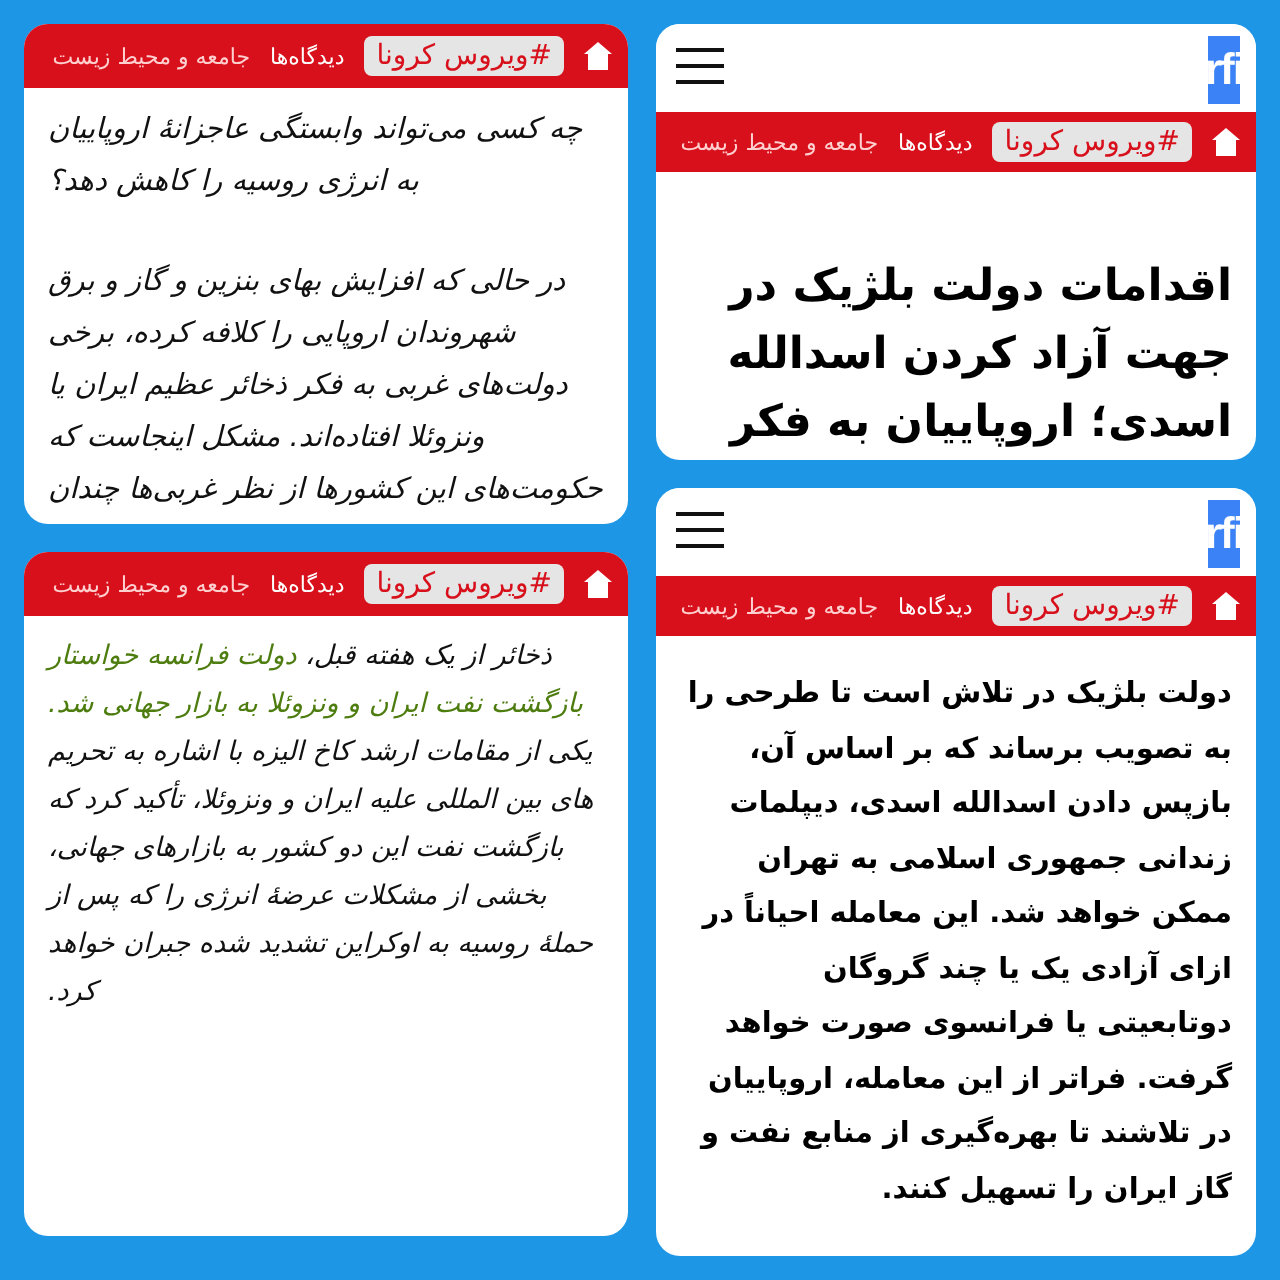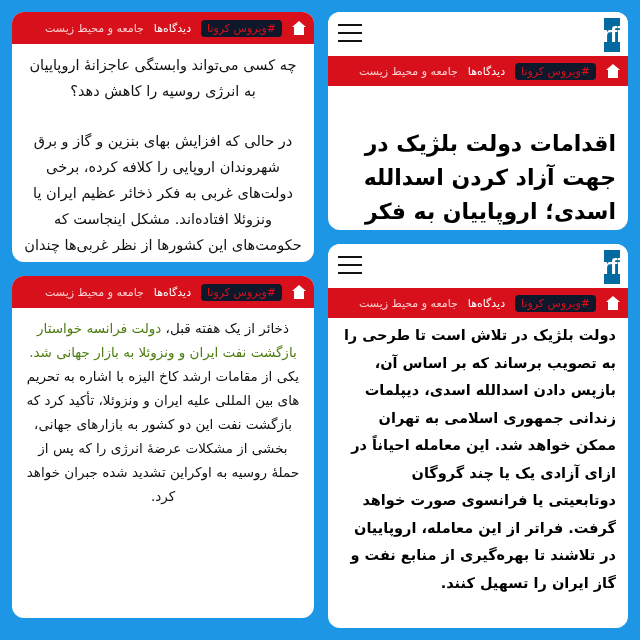--- a/index.html
+++ b/index.html
@@ -16,48 +16,48 @@
   .topbar {
     height:44px; background:#fff; position:relative;
   }
   .hamburger {
     position:absolute; left:10px; top:12px; width:24px; height:18px;
     display:flex; flex-direction:column; justify-content:space-between;
   }
   .hamburger span { display:block; height:2px; background:#111; }
   .logo {
     position:absolute; right:8px; top:6px; width:16px; height:34px;
-    background:#0369a1; color:#fff; font-weight:bold; font-size:22px;
+    background:#3b82f6; color:#fff; font-weight:bold; font-size:22px;
     display:flex; align-items:center; justify-content:center;
     font-family:"Liberation Sans", sans-serif; direction:ltr; letter-spacing:-1px;
   }
   .navbar {
     height:30px; background:#d8101c; display:flex; align-items:center;
     padding:0 8px; gap:10px; white-space:nowrap; overflow:hidden;
   }
   .home-icon {
     width:14px; height:14px; position:relative; flex:0 0 auto;
   }
   .home-icon:before {
     content:""; position:absolute; left:0; top:0; width:0; height:0;
     border-left:7px solid transparent; border-right:7px solid transparent;
     border-bottom:6px solid #fff;
   }
   .home-icon:after {
     content:""; position:absolute; left:2px; top:6px; width:10px; height:8px;
     background:#fff;
   }
   .tag {
-    background:#0f172a; color:#d8101c; border-radius:4px; padding:2px 6px;
-    font-size:11px;
+    background:#e5e5e5; color:#d8101c; border-radius:4px; padding:2px 6px;
+    font-size:14px;
   }
   .navlink { color:#fff; font-size:11px;text-align:right; }
   .navlink.faded { color:#ffd0d0; }
   .body-text {
-    padding:8px 12px; font-size:14.5px; line-height:26px; color:#111; text-align:center;
+    padding:8px 12px; font-size:14.5px; line-height:26px; color:#111; text-align:left;font-style:italic;
   }
   .headline {
     padding:6px 12px; font-size:22px; line-height:34px; font-weight:bold; color:#000; text-align:right;margin-top:35px;
   }
   .bold-text {
     padding:8px 12px; font-size:14.5px; line-height:27.5px; font-weight:bold; color:#000; text-align:right;
   }
   .highlight { color:#4d7c0f; }
   p { margin:0 0 16px 0; }
 </style>
@@ -103,21 +103,21 @@
         <span></span>
         <span></span>
       </div>
   </div>
   <div class="navbar">
     <span class="home-icon"></span>
     <span class="tag">#ویروس کرونا</span>
     <span class="navlink">دیدگاه‌ها</span>
     <span class="navlink faded">جامعه و محیط زیست</span>
   </div>
-  <div class="bold-text" style="padding-top:4px;">دولت بلژیک در تلاش است تا طرحی را به تصویب برساند که بر اساس آن، بازپس دادن اسدالله اسدی، دیپلمات زندانی جمهوری اسلامی به تهران ممکن خواهد شد. این معامله احیاناً در ازای آزادی یک یا چند گروگان دوتابعیتی یا فرانسوی صورت خواهد گرفت. فراتر از این معامله، اروپاییان در تلاشند تا بهره‌گیری از منابع نفت و گاز ایران را تسهیل کنند.</div>
+  <div class="bold-text" style="padding-top:16px;">دولت بلژیک در تلاش است تا طرحی را به تصویب برساند که بر اساس آن، بازپس دادن اسدالله اسدی، دیپلمات زندانی جمهوری اسلامی به تهران ممکن خواهد شد. این معامله احیاناً در ازای آزادی یک یا چند گروگان دوتابعیتی یا فرانسوی صورت خواهد گرفت. فراتر از این معامله، اروپاییان در تلاشند تا بهره‌گیری از منابع نفت و گاز ایران را تسهیل کنند.</div>
 </div>
 
 <div class="card" style="left:12px; top:276px; width:302px; height:342px;">
   <div class="navbar" style="height:32px;">
     <span class="home-icon"></span>
     <span class="tag">#ویروس کرونا</span>
     <span class="navlink">دیدگاه‌ها</span>
     <span class="navlink faded">جامعه و محیط زیست</span>
   </div>
   <div class="body-text" style="font-size:13.5px; line-height:24px;">

